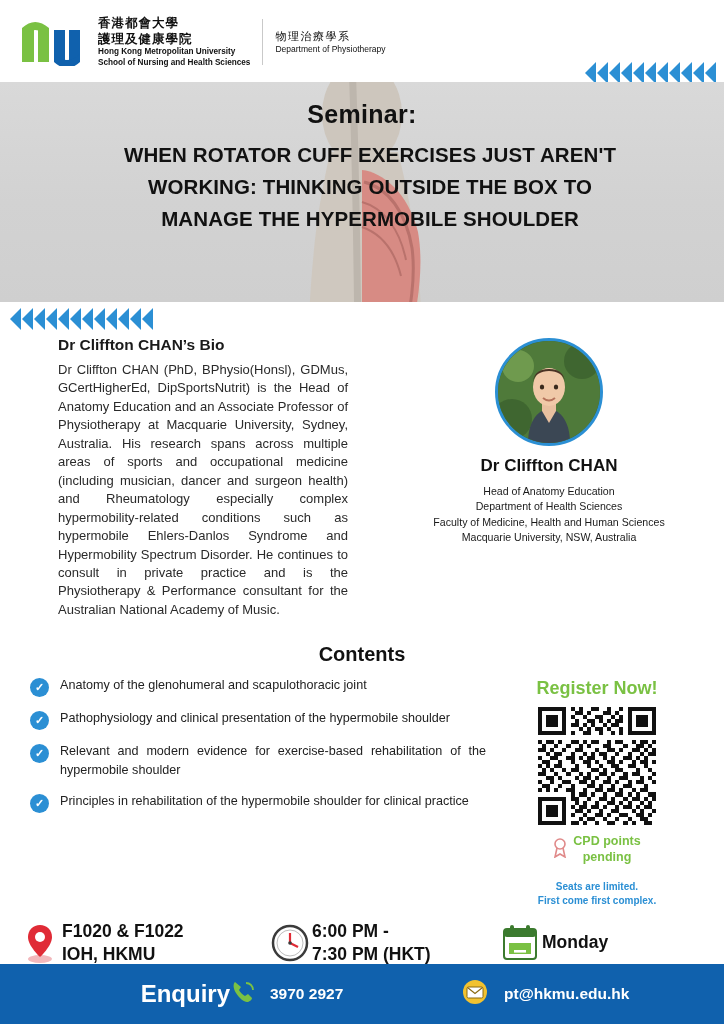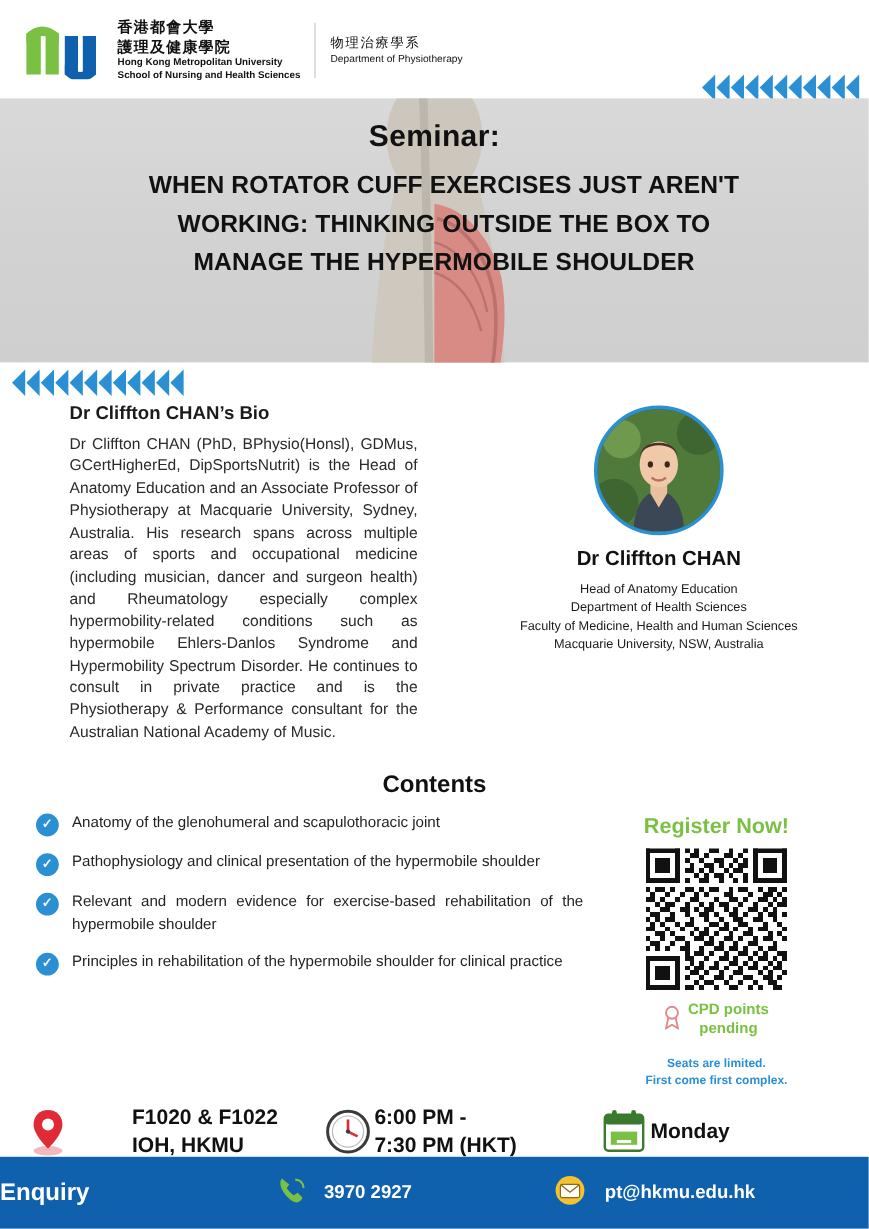--- a/index.html
+++ b/index.html
@@ -136,35 +136,35 @@
   }
 
   
   .logistics {
     display:flex;
     align-items:center;
     padding:4px 14px 0 18px;
     margin-top:8px;
   }
   .log-item { display:flex; align-items:center; }
-  .log-item.venue { width:250px;gap:48px; }
+  .log-item.venue { width:250px; }
   .log-item.time { width:230px; }
   .log-item.date { flex:1; }
   .log-ico { width:44px; flex:0 0 44px; display:flex; justify-content:center; }
   .log-txt { font-size:17.5px; font-weight:bold; color:#111; line-height:1.35; }
 
   
   .footer {
     position:absolute; left:0; bottom:0;
     width:724px; height:60px;
     background:#1061ad;
     display:flex; align-items:center;
     color:#fff;
   }
-  .footer .enq { width:230px; text-align:left; font-size:20px; font-weight:bold; }
+  .footer .enq { width:230px; text-align:right; font-size:24px; font-weight:bold; }
   .footer .f-item { display:flex; align-items:center; gap:14px; }
   .footer .f-item.phone { width:230px; }
   .footer .f-txt { font-size:15.5px; font-weight:bold; }
 </style>
 </head>
 <body>
 
 <div class="header">
   <div class="logo-block">
     <div class="logo-mark">

